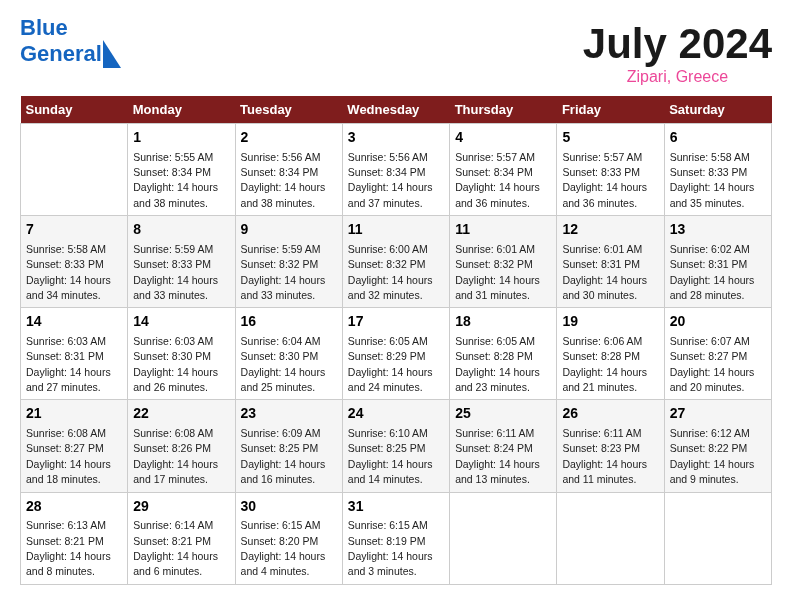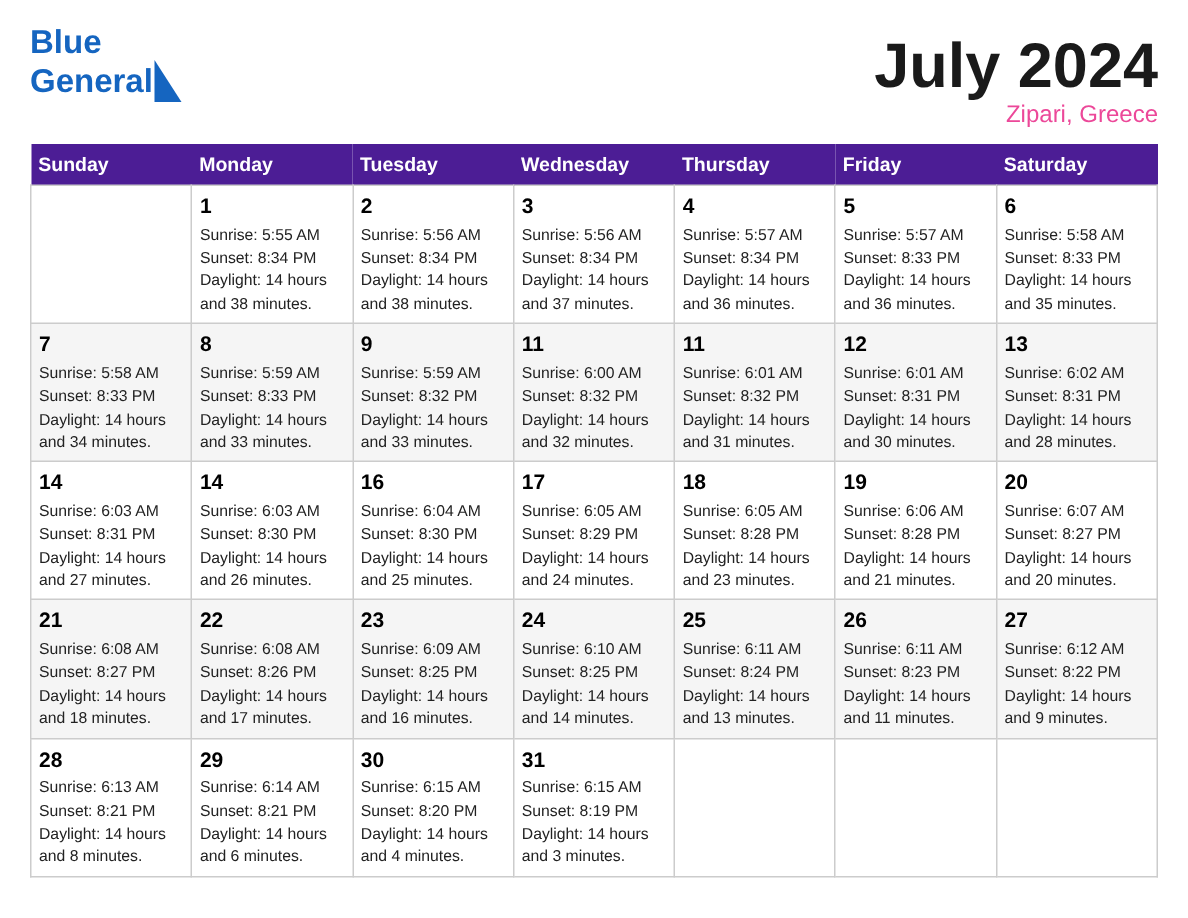--- a/index.html
+++ b/index.html
@@ -23,38 +23,38 @@
     .logo-text {
       font-size: 22px;
       font-weight: bold;
       color: #1a1a1a;
       line-height: 1.1;
     }
     .logo-text span {
       color: #1565c0;
     }
     .title-block {
-      text-align: right;
+      text-align: center;
     }
     .main-title {
       font-size: 42px;
       font-weight: bold;
       color: #1a1a1a;
     }
     .subtitle {
       font-size: 16px;
       color: #ec4899;
     }
     table {
       width: 100%;
       border-collapse: collapse;
       font-size: 11px;
     }
     thead tr th {
-      background-color: #4c1d95;
+      background-color: #7f1d1d;
       color: #fff;
       padding: 6px 5px;
       text-align: left;
       font-size: 13px;
       font-weight: bold;
     }
     tbody tr td {
       border: 1px solid #ccc;
       padding: 4px 5px;
       vertical-align: top;

